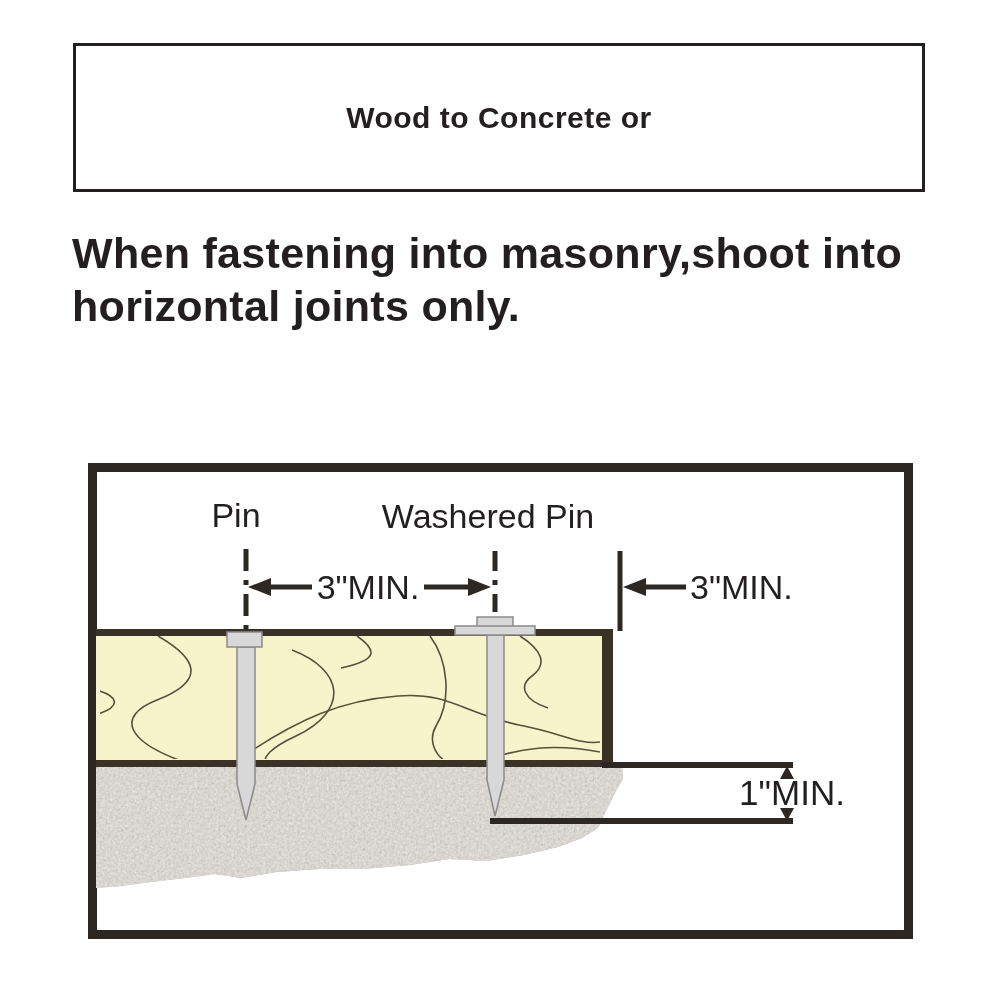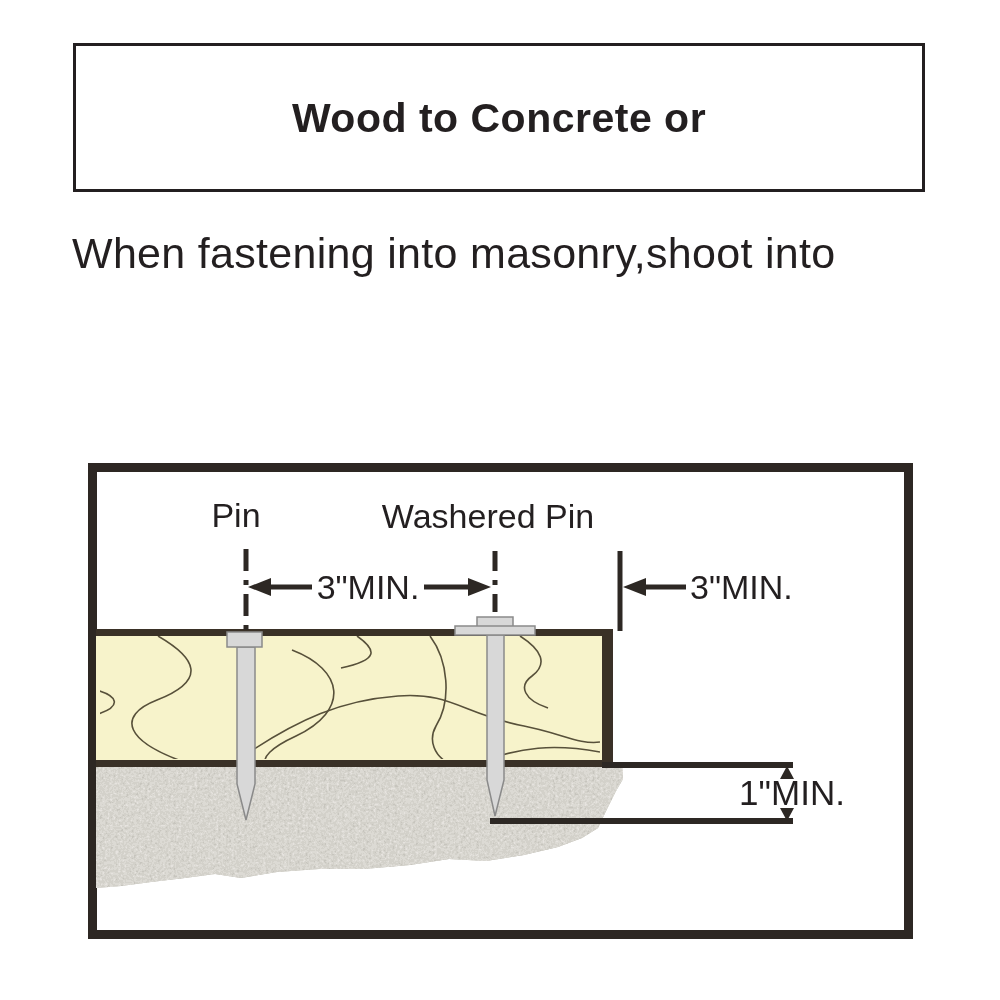--- a/index.html
+++ b/index.html
@@ -7,26 +7,26 @@
     position:relative; width:1000px; height:1000px; background:#ffffff;
     font-family:"Liberation Sans", sans-serif; color:#231f20; overflow:hidden;
   }
   .title-box {
     position:absolute; left:73px; top:43px; width:846px; height:143px;
     border:3px solid #231f20; background:#ffffff;
     display:flex; flex-direction:column; justify-content:center; align-items:center;
     text-align:center;
   }
   .title-line {
-    font-size:41px; font-weight:bold; line-height:50px; letter-spacing:0.5px;
+    font-size:30px; font-weight:bold; line-height:50px; letter-spacing:0.5px;
     white-space:nowrap;
   }
   .instruction {
     position:absolute; left:72px; top:227px;
-    font-size:43px; line-height:53px; letter-spacing:0.3px; font-weight:400;
+    font-size:43px; line-height:53px; letter-spacing:0.3px; font-weight:700;
     white-space:nowrap;
   }
   svg.diagram { position:absolute; left:0; top:0; }
   .dtext {
     font-family:"Liberation Sans", sans-serif;
     fill:#231f20;
   }
   .lbl  { font-size:34px; }
   .dim  { font-size:34px; }
   .dim1 { font-size:35px; }
@@ -38,20 +38,21 @@
 <body>
 
 <div class="page">
 
   <div class="title-box">
     <div class="title-line">Wood to Concrete or</div>
   </div>
 
   <div class="instruction">
     <div>When fastening into masonry,shoot into</div>
+    <div>horizontal joints only.</div>
   </div>
 
   <svg class="diagram" width="1000" height="1000" viewBox="0 0 1000 1000">
 
     <defs>
       <clipPath id="concreteClip">
         <path d="M96,767 L623,767 L623,779 L616,791 L607,809 L598,828 L582,838 L558,847 L524,855 L486,861 L449,859 L410,865 L364,869 L319,869 L277,872 L241,878 L215,874 L185,878 L151,882 L121,886 L96,888 Z"></path>
       </clipPath>
       <clipPath id="woodClip">
         <rect x="100" y="636" width="500" height="123"></rect>

